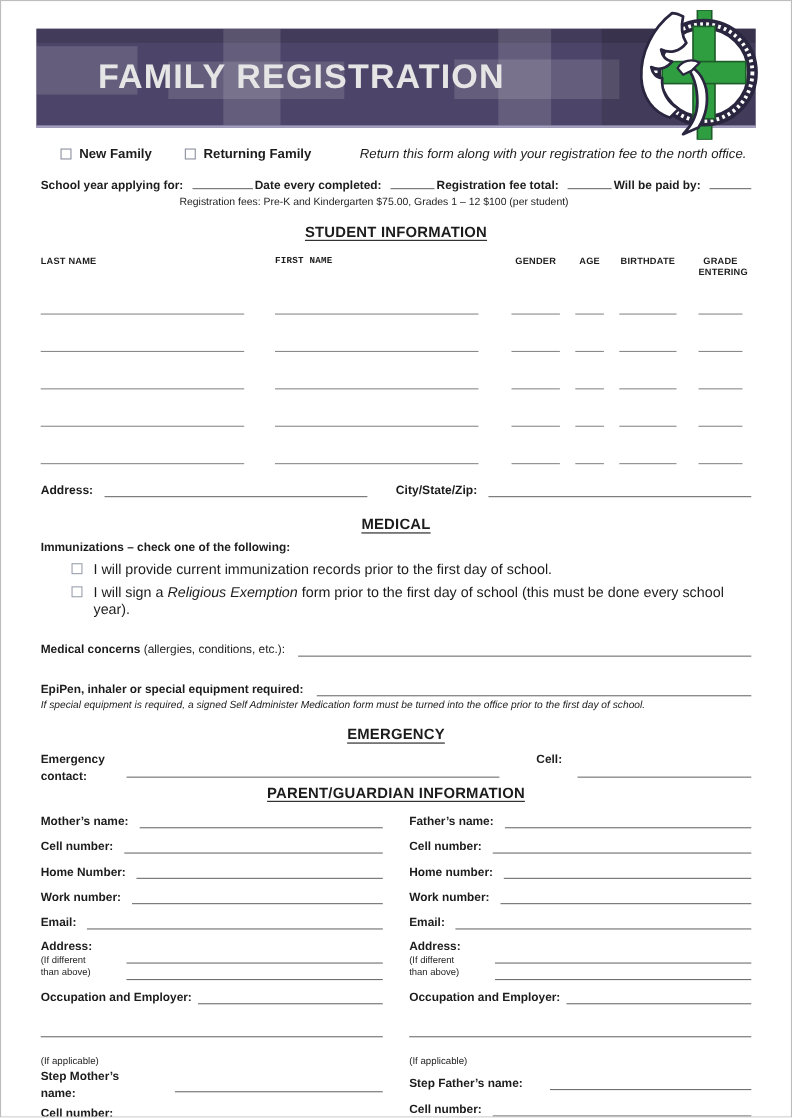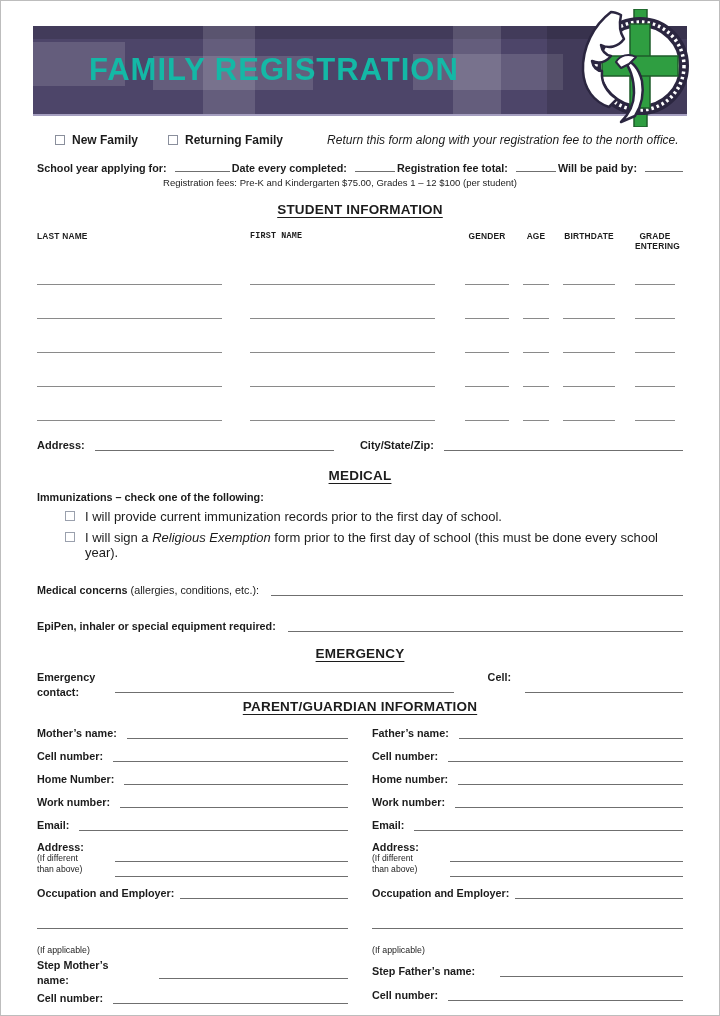--- a/index.html
+++ b/index.html
@@ -9,21 +9,21 @@
     font-family:"Liberation Sans",sans-serif;color:#1c1c1c;overflow:hidden;
   }
   
   .banner{position:relative;margin:25px 32px 0 32px;height:88px;background:#4d4569;
     border-bottom:2px solid #a59fc0;}
   .banner-blocks{position:absolute;inset:0;overflow:hidden;}
   .blk{position:absolute;background:rgba(255,255,255,.13);}
   .blkd{position:absolute;background:rgba(0,0,0,.14);}
   .banner h1{
     position:absolute;left:56px;top:50%;transform:translateY(-50%);margin:0;
-    color:#14b8a6;font-size:31px;font-weight:bold;letter-spacing:1px;white-space:nowrap;
+    color:#e5e5e5;font-size:31px;font-weight:bold;letter-spacing:1px;white-space:nowrap;
   }
   .logo{position:absolute;right:-12px;top:-17px;width:128px;height:118px;}
   
   .content{margin:0 36px;}
   .bold{font-weight:bold;}
   .blank{display:inline-block;border-bottom:1.4px solid #6f6f6f;height:11px;vertical-align:baseline;}
   .line{border-bottom:1.4px solid #6f6f6f;height:11px;}
   .gline{border-bottom:1.5px solid #8a8a8a;height:11px;}
   .section{display:block;text-align:center;font-size:13.5px;font-weight:bold;margin:0;
     letter-spacing:.2px;}
@@ -219,20 +219,21 @@
       </div>
 
       <div class="inline-row">
         <span><span class="bold">Medical concerns</span><span> (allergies, conditions, etc.):</span></span>
         <span class="blank"></span>
       </div>
       <div class="inline-row">
         <span class="bold">EpiPen, inhaler or special equipment required:</span>
         <span class="blank"></span>
       </div>
+      <div class="equip-note">If special equipment is required, a signed Self Administer Medication form must be turned into the office prior to the first day of school.</div>
     </div>
 
     <div class="emg-section">
       <h2 class="section"><span>EMERGENCY</span></h2>
       <div class="emg-row">
         <div class="emg-label">Emergency contact:</div>
         <div class="line emg-line1"></div>
         <div class="emg-cell-lbl">Cell:</div>
         <div class="line emg-line2"></div>
       </div>

